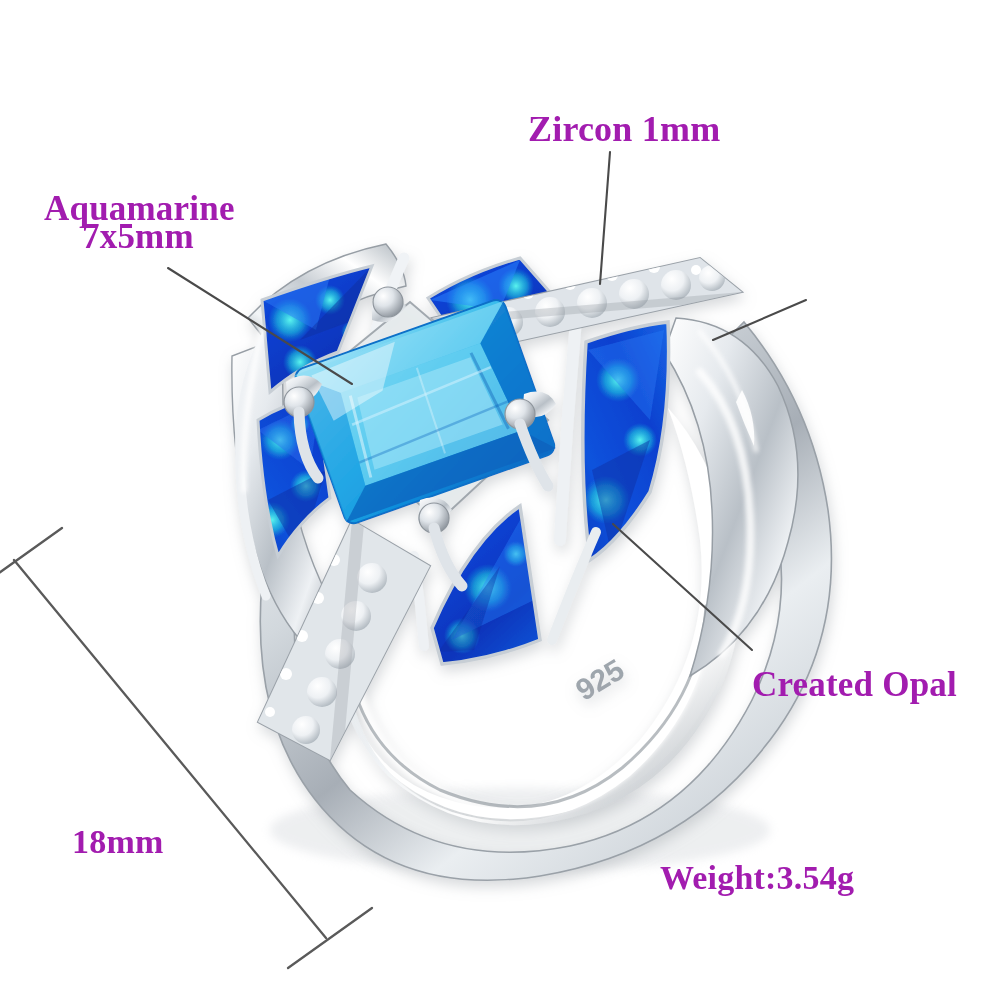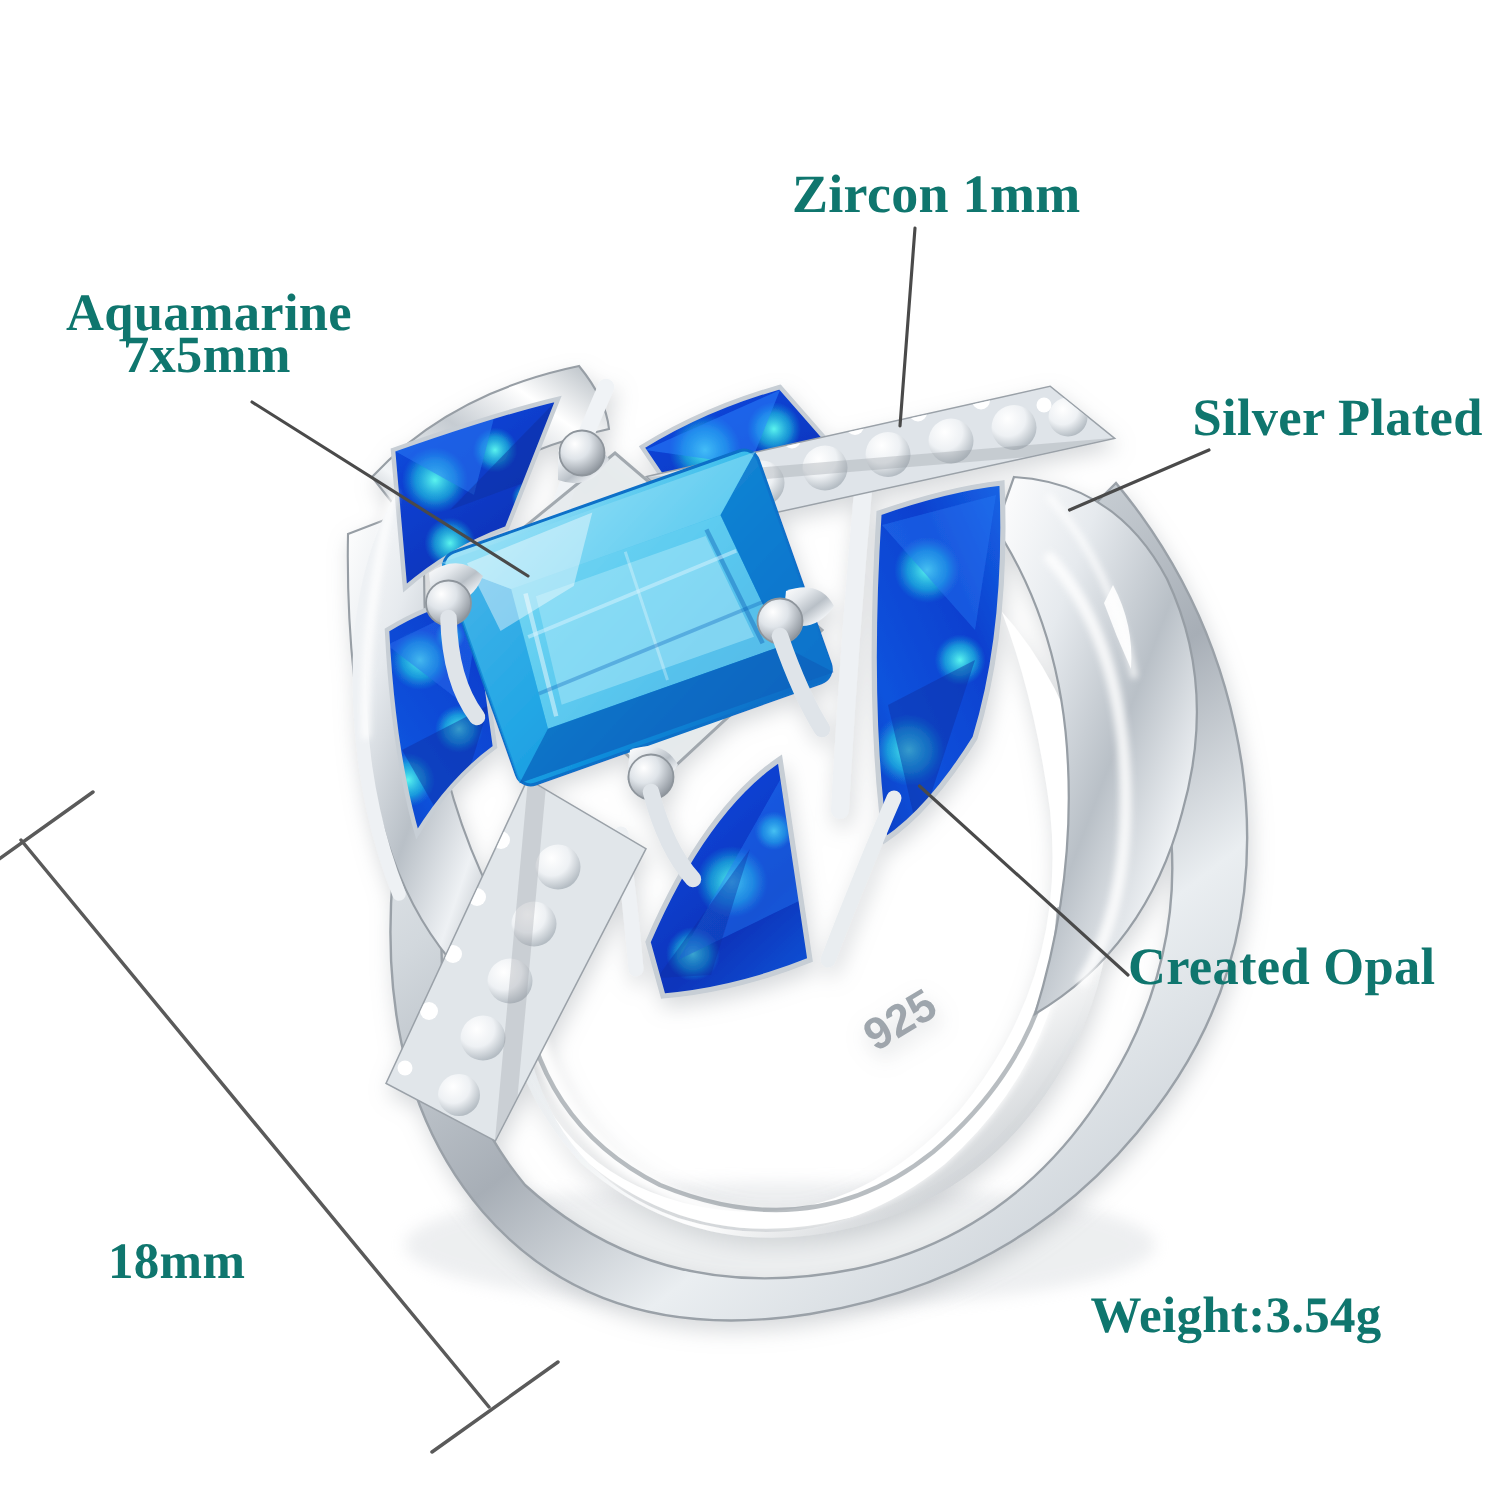--- a/index.html
+++ b/index.html
@@ -24,34 +24,34 @@
     top: 0;
     width: 1000px;
     height: 1000px;
   }
   #anno-svg { pointer-events: none; }
 
   .anno-label {
     position: absolute;
     font-family: "Liberation Serif", "DejaVu Serif", serif;
     font-weight: bold;
-    color: #0f766e;
+    color: #a21caf;
     white-space: pre;
     line-height: 1.18;
     letter-spacing: 0.2px;
   }
   .anno-label.sz36 { font-size: 36px; }
   .anno-label.sz35 { font-size: 35px; }
   .anno-label.sz34 { font-size: 34px; }
 
   #lbl-aquamarine { left: 44px;  top: 188px; text-align: center; }
   #lbl-zircon     { left: 528px; top: 108px; }
   #lbl-silver     { left: 795px; top: 258px; }
-  #lbl-opal       { left: 752px; top: 624px; text-align: center; }
-  #lbl-weight     { left: 727px; top: 858px; }
+  #lbl-opal       { left: 752px; top: 664px; text-align: center; }
+  #lbl-weight     { left: 660px; top: 858px; }
   #lbl-18mm       { left: 72px;  top: 822px; }
 </style>
 </head>
 <body>
 
 <div id="stage">
 
   <svg id="ring-svg" viewBox="0 0 1000 1000">
     <defs>
       <linearGradient id="gMetalA" x1="0" y1="0" x2="1" y2="1">
@@ -379,20 +379,19 @@
       <line x1="-22" y1="588" x2="62" y2="528"></line>
       <line x1="288" y1="968" x2="372" y2="908"></line>
     </g>
   </svg>
 
   <div class="anno-label sz35" id="lbl-aquamarine">Aquamarine</div>
   <div class="anno-label sz35" style="left:68px; top:216px;margin-left:14px;">7x5mm</div>
 
   <div class="anno-label sz36" id="lbl-zircon">Zircon 1mm</div>
 
-  <div class="anno-label sz35" id="lbl-silver">Silver Plated</div>
 
   <div class="anno-label sz35" id="lbl-opal">Created Opal</div>
 
   <div class="anno-label sz34" id="lbl-weight">Weight:3.54g</div>
 
   <div class="anno-label sz34" id="lbl-18mm">18mm</div>
 </div>
 
 </body></html>

